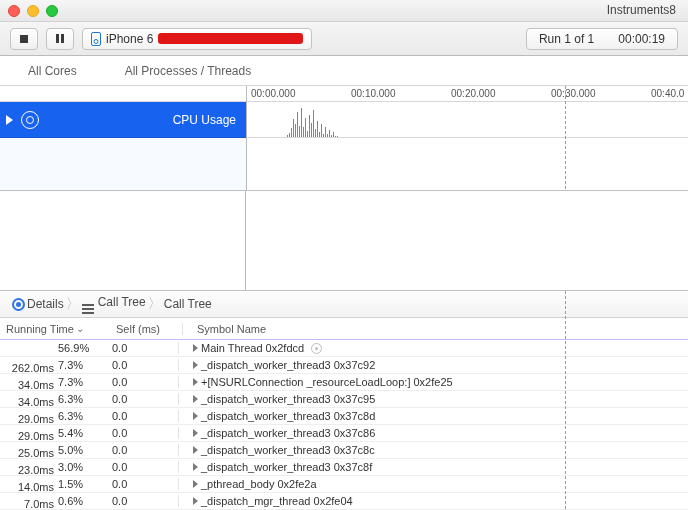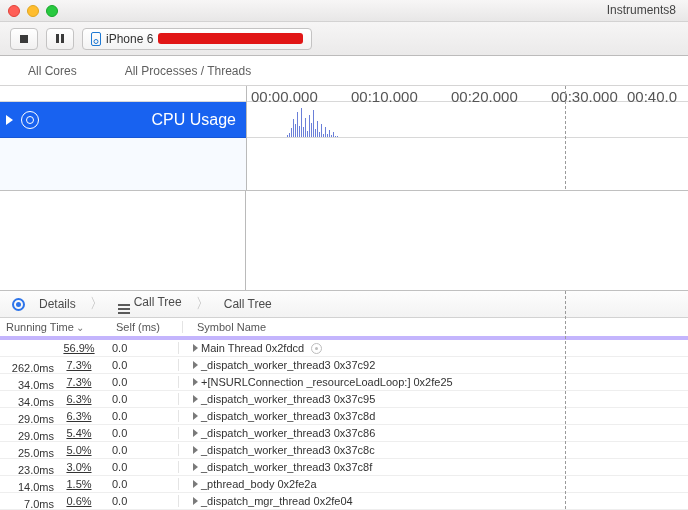--- a/index.html
+++ b/index.html
@@ -22,48 +22,48 @@
 .redact { height:11px; background:#e11616; border-radius:3px; }
 .runbox { margin-left:auto; height:22px; border:1px solid #c4c3c3; border-radius:4px; background:linear-gradient(#fff,#f2f1f1); display:flex; align-items:center; gap:24px; padding:0 12px; font-size:12px; }
 .filter { height:30px; border-bottom:1px solid #d5d4d4; display:flex; align-items:center; padding:0 28px; gap:48px; font-size:12px; color:#5f5f5f; }
 .track-area { display:flex; height:105px; border-bottom:1px solid #c0c0c0; }
 .track-left { width:246px; display:flex; flex-direction:column; }
 .track-ruler-spacer { height:16px; border-bottom:1px solid #d8d8d8; background:#fff; }
 .track-label { flex:0 0 36px; background:#1862f0; color:#fff; display:flex; align-items:center; padding-left:6px; gap:8px; border-bottom:1px solid #1756d6; }
 .play-tri { width:0; height:0; border-top:5px solid transparent; border-bottom:5px solid transparent; border-left:7px solid #fff; }
 .circ-ico { width:18px; height:18px; border:1.5px solid #fff; border-radius:50%; display:flex; align-items:center; justify-content:center; }
 .circ-ico::after { content:''; width:6px; height:6px; border:1.5px solid #fff; border-radius:50%; }
-.track-label-text { margin-left:auto; margin-right:10px; font-size:16px; }
+.track-label-text { margin-left:auto; margin-right:10px; font-size:12px; }
 .track-left-rest { flex:1; background:#f7faff; }
 .track-right { flex:1; display:flex; flex-direction:column; border-left:1px solid #bababa; position:relative; }
-.ruler { height:16px; border-bottom:1px solid #d8d8d8; display:flex; font-size:15px; color:#555; position:relative; background:#fff; }
+.ruler { height:16px; border-bottom:1px solid #d8d8d8; display:flex; font-size:10px; color:#555; position:relative; background:#fff; }
 .tick { position:absolute; top:2px; }
 .graph { flex:0 0 36px; border-bottom:1px solid #d8d8d8; position:relative; background:#fff; }
 .spikes { position:absolute; bottom:0; left:40px; display:flex; align-items:flex-end; gap:1px; height:34px; }
 .spike { width:1px; background:#6a7fd8; }
 .playhead { position:absolute; top:0; bottom:-999px; left:318px; border-left:1px dashed #9a9a9a; }
 .graph-rest { flex:1; background:#fff; }
 .mid-gap { height:100px; background:#fff; border-bottom:1px solid #c0c0c0; position:relative; display:flex; }
 .mid-gap-left { width:246px; border-right:1px solid #bababa; background:#fff; }
-.detail-bar { height:27px; border-bottom:1px solid #d2d2d2; display:flex; align-items:center; padding:0 12px; gap:14px; font-size:12px; color:#4b4b4b; background:linear-gradient(#fdfdfd,#f3f3f3); }
+.detail-bar { height:27px; border-bottom:1px solid #d2d2d2; display:flex; align-items:center; padding:0 12px; gap:2px; font-size:12px; color:#4b4b4b; background:linear-gradient(#fdfdfd,#f3f3f3); }
 .blue-circ { width:13px; height:13px; border:2px solid #2d74ea; border-radius:50%; position:relative; }
 .blue-circ::after { content:''; position:absolute; top:2px; left:2px; width:5px; height:5px; background:#2d74ea; border-radius:50%; }
 .lines-ico { display:inline-flex; flex-direction:column; gap:2px; margin-right:4px; }
 .lines-ico span { width:12px; height:2px; background:#5a5a5a; }
 .chevron { color:#b7b7b7; font-size:14px; }
-.headers { height:22px; border-bottom:4px solid #c4b5fd; display:flex; align-items:center; font-size:11px; color:#565656; padding-left:4px; background:#fff; }
+.headers { height:22px; border-bottom:1px solid #c4b5fd; display:flex; align-items:center; font-size:11px; color:#565656; padding-left:4px; background:#fff; }
 .col-rt { width:112px; display:flex; align-items:center; padding-left:2px; }
 .col-self { width:66px; padding-right:6px; }
 .col-sym { flex:1; padding-left:14px; border-left:1px solid #e4e4e4; }
 .sortarrow { font-size:10px; margin-left:2px; color:#777; }
 .rows { }
 .row { height:17px; display:flex; align-items:center; font-size:11px; border-bottom:1px solid #eee; }
 .row .col-rt { display:flex; }
 .rt-ms { width:56px; text-align:right; padding-right:4px;margin-top:40px; }
-.rt-pct { width:48px; text-align:center; padding-right:6px;text-decoration:underline; }
+.rt-pct { width:48px; text-align:left; padding-right:6px; }
 .row .col-sym { display:flex; align-items:center; gap:3px; }
 .disclosure { width:0; height:0; border-top:4px solid transparent; border-bottom:4px solid transparent; border-left:5px solid #7a7a7a; }
 .gear { width:11px; height:11px; border:1px solid #bdbdbd; border-radius:50%; margin-left:4px; position:relative; }
 .gear::before { content:''; position:absolute; top:3px; left:3px; width:3px; height:3px; background:#bdbdbd; border-radius:50%; }
 </style>
 </head>
 <body>
 
 <div class="topbar">
   <div class="traffic">
@@ -82,20 +82,24 @@
       <div class="pause">
         <span></span>
         <span></span>
       </div>
     </div>
   <div class="target">
     <div class="phone-ico"></div>
     <span>iPhone 6</span>
     <div class="redact" style="flex:1"></div>
   </div>
+  <div class="runbox">
+    <span>Run 1 of 1</span>
+    <span>00:00:19</span>
+  </div>
 </div>
 
 <div class="filter">
   <span>All Cores</span>
   <span>All Processes / Threads</span>
 </div>
 
 <div class="track-area">
   <div class="track-left">
     <div class="track-ruler-spacer"></div>
@@ -105,21 +109,21 @@
       <span class="track-label-text">CPU Usage</span>
     </div>
     <div class="track-left-rest"></div>
   </div>
   <div class="track-right">
     <div class="ruler">
       <span class="tick" style="left:4px">00:00.000</span>
       <span class="tick" style="left:104px">00:10.000</span>
       <span class="tick" style="left:204px">00:20.000</span>
       <span class="tick" style="left:304px">00:30.000</span>
-      <span class="tick" style="left:380px">00:40.0</span>
+      <span class="tick" style="left:404px">00:40.0</span>
     </div>
     <div class="graph">
       <div class="spikes" id="spikes">
           <div class="spike" style="height: 1.6px;"></div>
           <div class="spike" style="height: 3.84px;"></div>
           <div class="spike" style="height: 8.96px;"></div>
           <div class="spike" style="height: 17.6px;"></div>
           <div class="spike" style="height: 12.8px;"></div>
           <div class="spike" style="height: 24.96px;"></div>
           <div class="spike" style="height: 11.2px;"></div>

